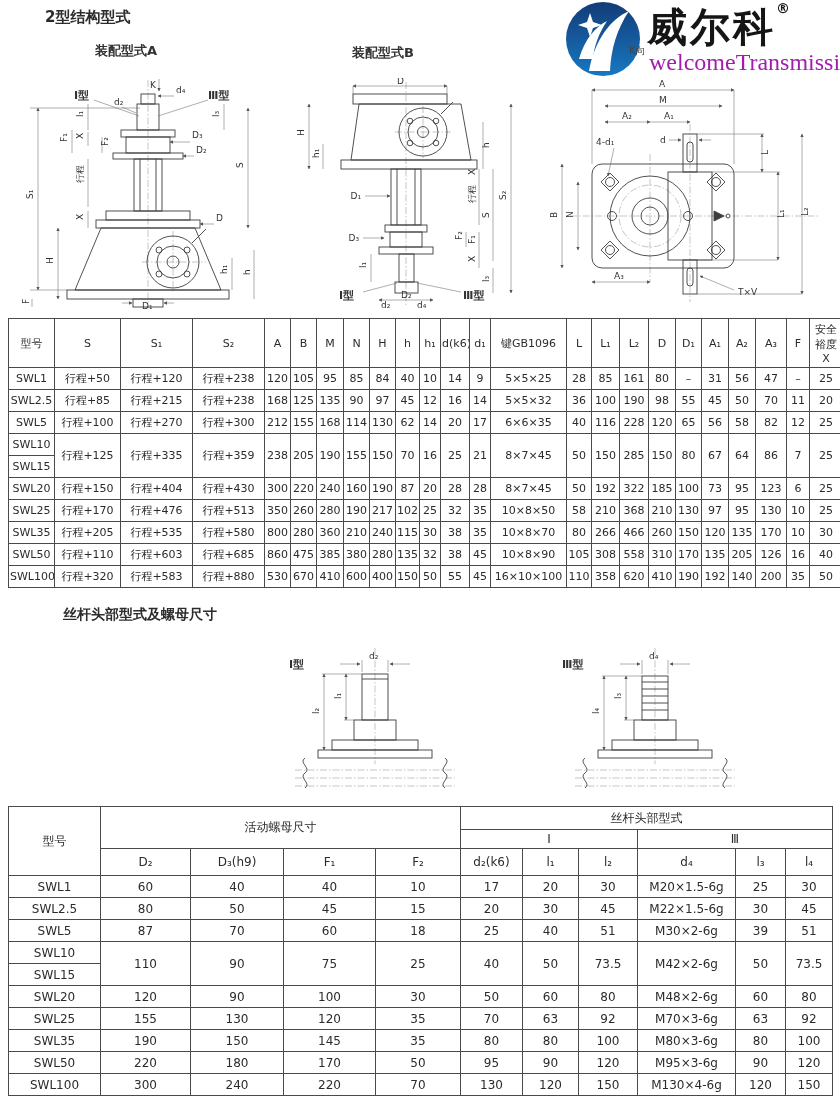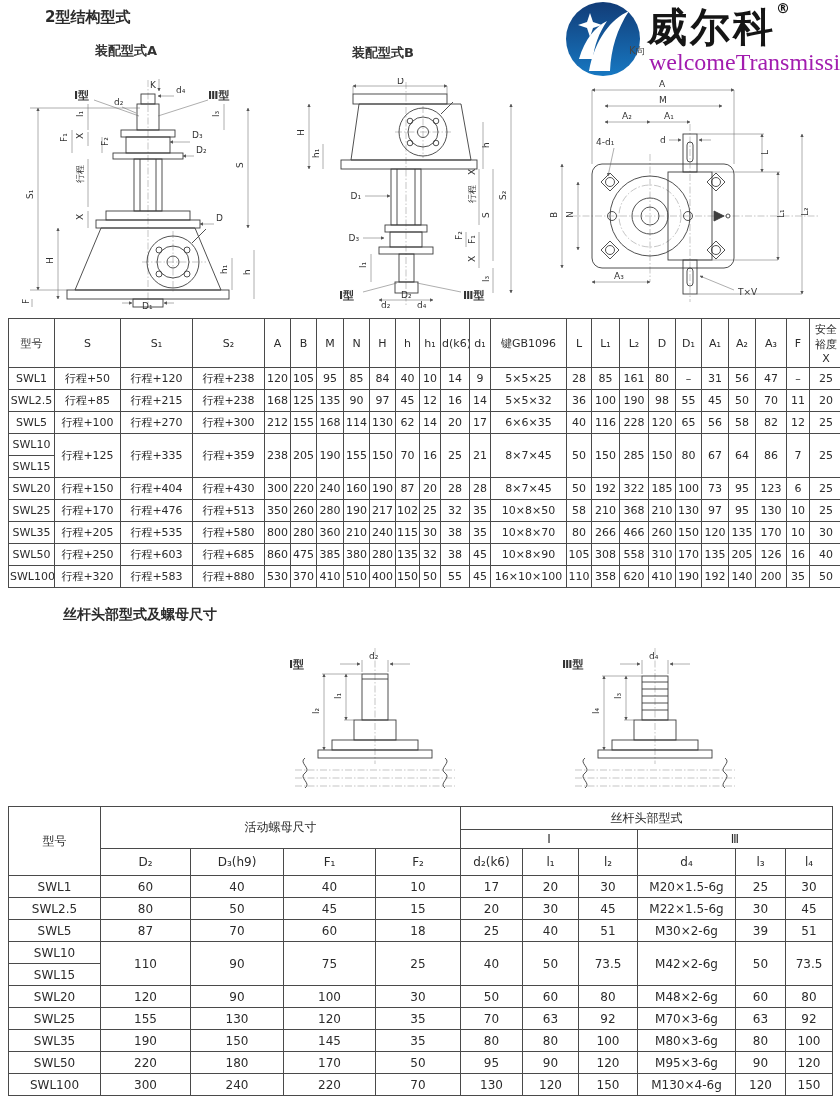--- a/index.html
+++ b/index.html
@@ -540,21 +540,21 @@
         <td>260</td>
         <td>150</td>
         <td>120</td>
         <td>135</td>
         <td>170</td>
         <td>10</td>
         <td>30</td>
       </tr>
       <tr>
         <td>SWL50</td>
-        <td>行程+250</td>
+        <td>行程+110</td>
         <td>行程+603</td>
         <td>行程+685</td>
         <td>860</td>
         <td>475</td>
         <td>385</td>
         <td>380</td>
         <td>280</td>
         <td>135</td>
         <td>32</td>
         <td>38</td>
@@ -570,23 +570,23 @@
         <td>126</td>
         <td>16</td>
         <td>40</td>
       </tr>
       <tr>
         <td>SWL100</td>
         <td>行程+320</td>
         <td>行程+583</td>
         <td>行程+880</td>
         <td>530</td>
-        <td>370</td>
+        <td>670</td>
         <td>410</td>
-        <td>510</td>
+        <td>600</td>
         <td>400</td>
         <td>150</td>
         <td>50</td>
         <td>55</td>
         <td>45</td>
         <td>16×10×100</td>
         <td>110</td>
         <td>358</td>
         <td>620</td>
         <td>410</td>

